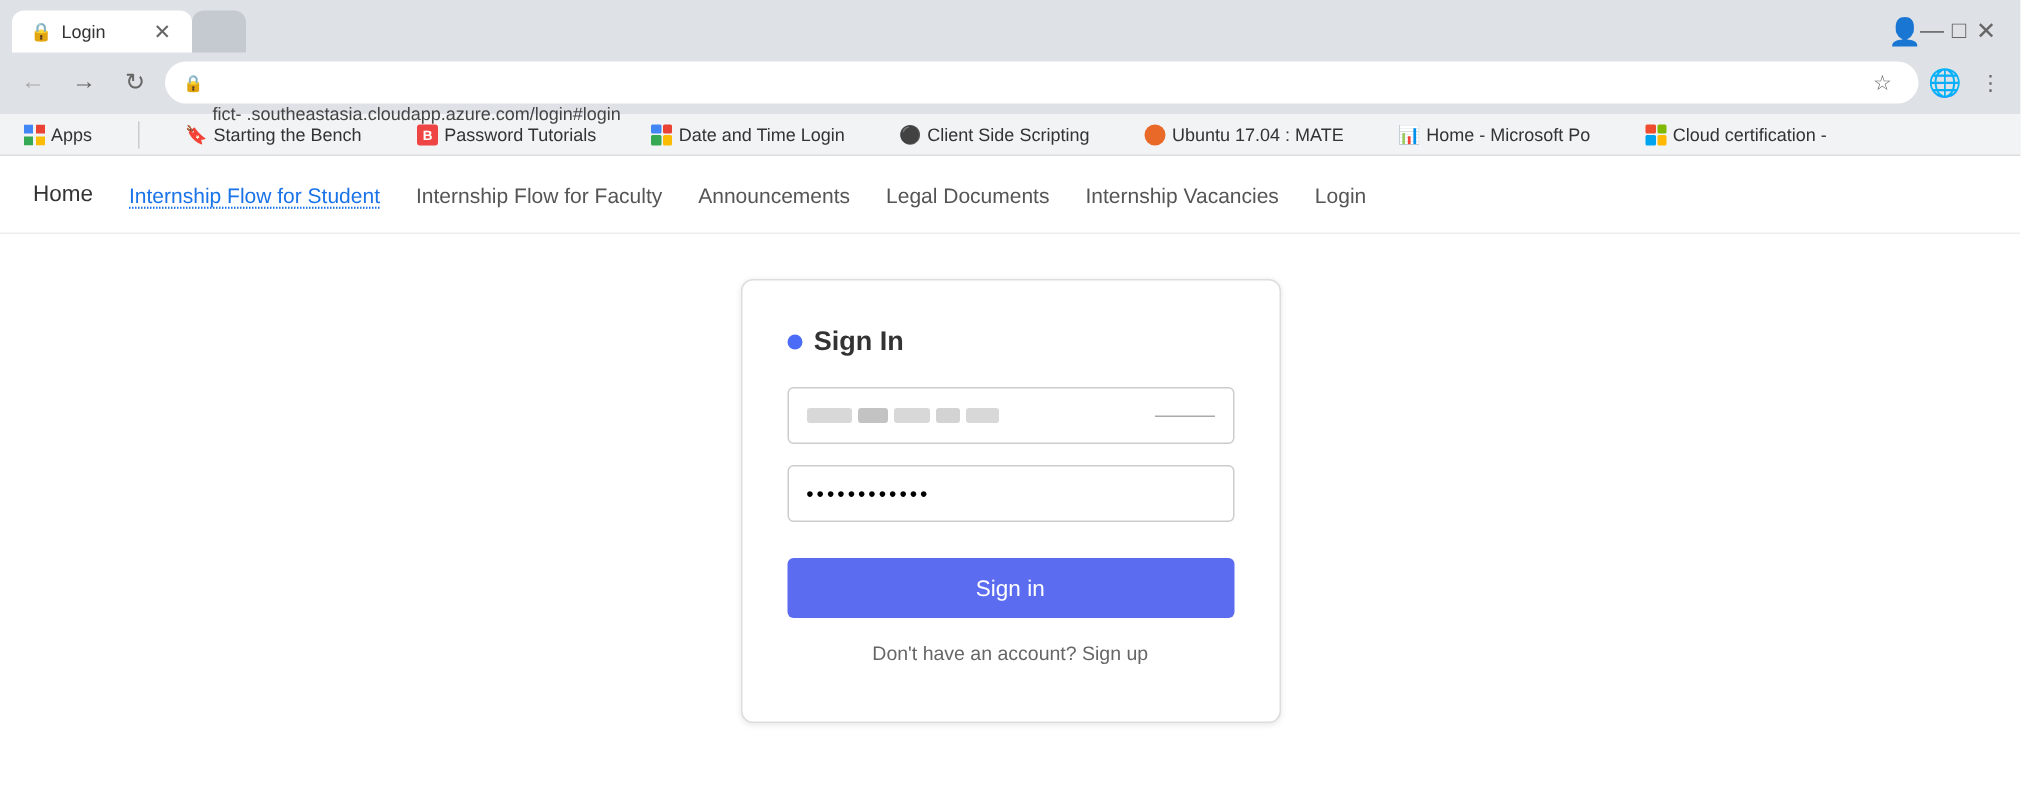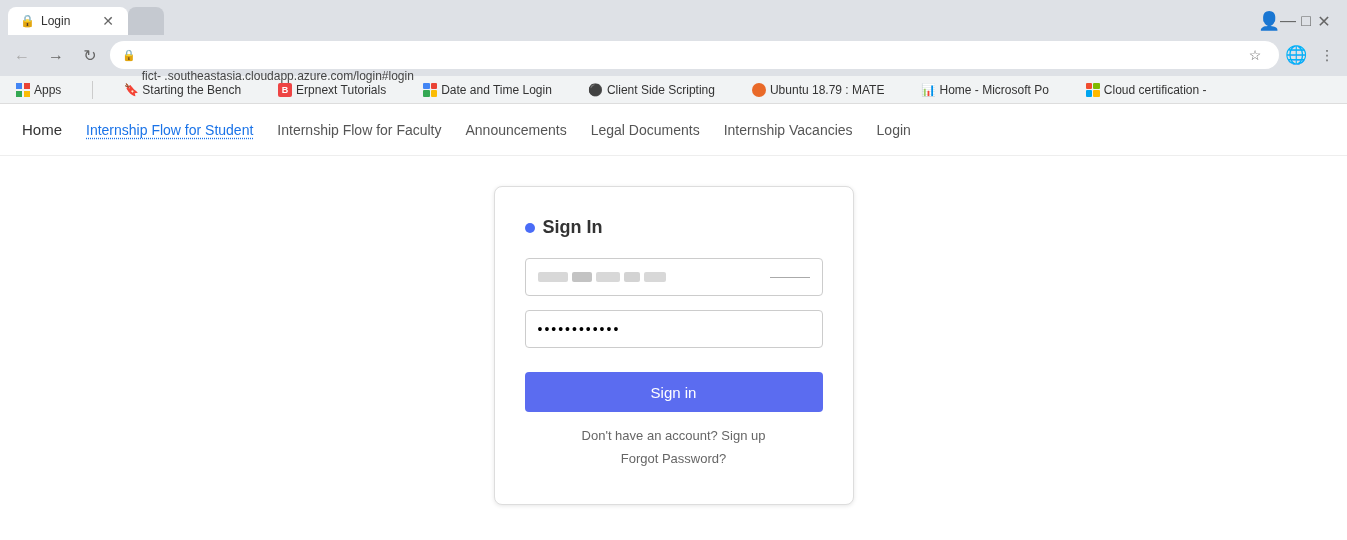--- a/index.html
+++ b/index.html
@@ -103,42 +103,42 @@
     </div>
     <div class="bm-sep"></div>
     <div class="bookmark-item">
       <span class="bm-favicon" style="color:#78c;">🔖</span>
       <span>Starting the Bench</span>
     </div>
     <div class="bookmark-item">
       <span class="bm-favicon">
         <div style="width:14px;height:14px;background:#e44;border-radius:2px;display:flex;align-items:center;justify-content:center;font-size:9px;color:white;font-weight:bold;">B</div>
       </span>
-      <span>Erpnext Tutorials</span>
+      <span>Password Tutorials</span>
     </div>
     <div class="bookmark-item">
       <span class="bm-favicon">
         <div style="width:14px;height:14px;display:grid;grid-template-columns:1fr 1fr;gap:1px;">
           <div style="background:#4285f4;border-radius:1px;"></div>
           <div style="background:#ea4335;border-radius:1px;"></div>
           <div style="background:#34a853;border-radius:1px;"></div>
           <div style="background:#fbbc05;border-radius:1px;"></div>
         </div>
       </span>
       <span>Date and Time Login</span>
     </div>
     <div class="bookmark-item">
       <span class="bm-favicon" style="font-size:12px;">⚫</span>
       <span>Client Side Scripting</span>
     </div>
     <div class="bookmark-item">
       <span class="bm-favicon">
         <div style="width:14px;height:14px;background:#e96928;border-radius:50%;"></div>
       </span>
-      <span>Ubuntu 18.79 : MATE</span>
+      <span>Ubuntu 17.04 : MATE</span>
     </div>
     <div class="bookmark-item">
       <span class="bm-favicon" style="font-size:12px; color:#2b579a;">📊</span>
       <span>Home - Microsoft Po</span>
     </div>
     <div class="bookmark-item">
       <span class="bm-favicon">
         <div style="width:14px;height:14px;display:grid;grid-template-columns:1fr 1fr;gap:1px;">
           <div style="background:#f04c2f;border-radius:1px;"></div>
           <div style="background:#7fba00;border-radius:1px;"></div>
@@ -186,18 +186,17 @@
       </div>
 
       <div class="form-field">
         <input type="password" class="form-input" value="••••••••••••" style="letter-spacing: 2px;">
       </div>
 
       <button class="sign-in-btn">Sign in</button>
 
       <div class="form-footer">
         <a class="footer-link">Don't have an account? Sign up</a>
-        <a class="footer-link">Forgot Password?</a>
       </div>
     </div>
   </div>
 
 </div>
 
 </body></html>

